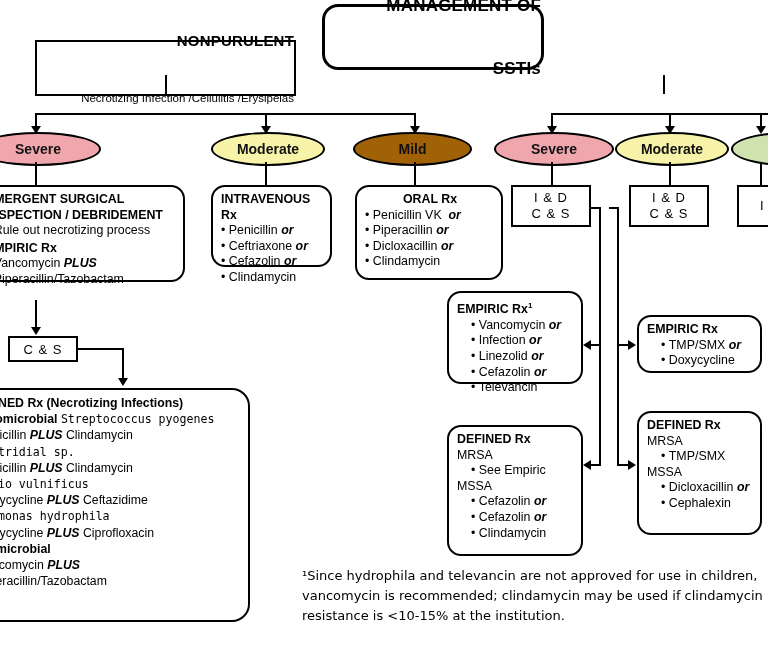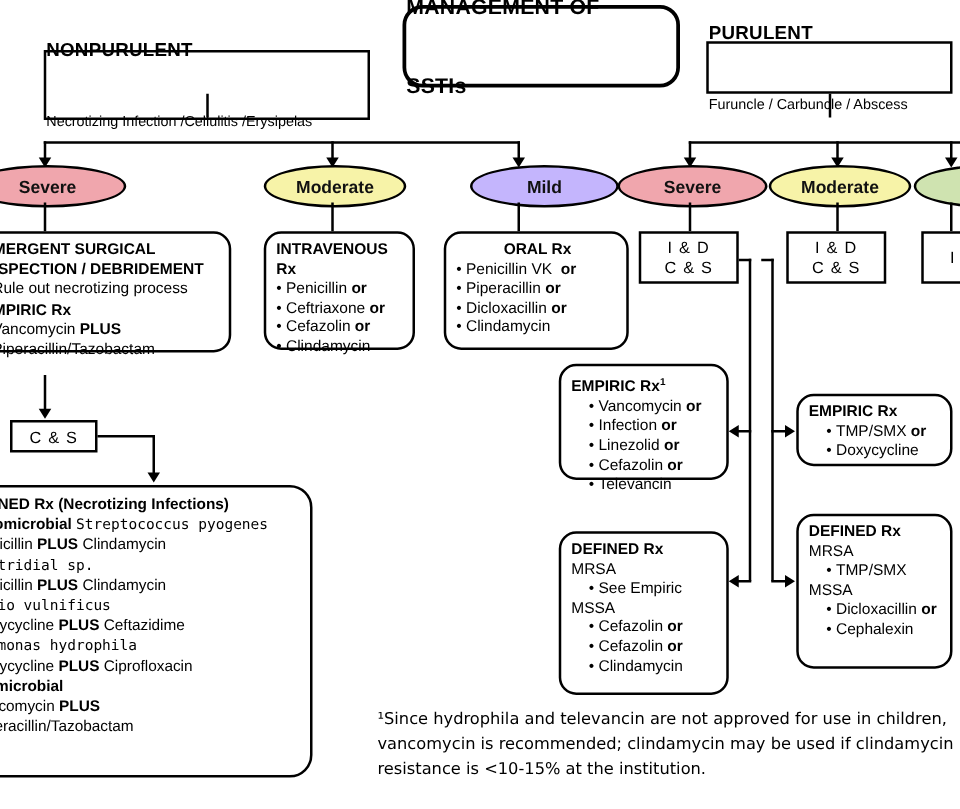--- a/index.html
+++ b/index.html
@@ -10,42 +10,42 @@
 
   
   .box{position:absolute;box-sizing:border-box;border:2px solid #000;background:#fff;}
   .sq{border-radius:0;}
   .rnd{border-radius:14px;}
 
   .ttl{font-weight:bold;text-align:center;}
   .sub{text-align:center;}
 
   
-  .hdr{display:flex;flex-direction:column;justify-content:center;align-items:flex-start;gap:40px;}
+  .hdr{display:flex;flex-direction:column;justify-content:center;align-items:flex-end;gap:40px;}
   .hdr .ttl{font-size:15px;letter-spacing:.2px;line-height:17px;}
   .hdr .sub{font-size:11.5px;line-height:14px;margin-top:2px;}
 
   #title-box .ttl{font-size:17px;line-height:23px;}
 
   
   .ell{position:absolute;border:2px solid #000;border-radius:50%;
        display:flex;align-items:center;justify-content:center;
        font-weight:bold;font-size:14px;color:#111;}
 
   
   .tbox{position:absolute;box-sizing:border-box;border:2px solid #000;background:#fff;
         font-size:12.4px;line-height:15.6px;padding:5px 6px 5px 8px;}
   .tbox .h{font-weight:bold;}
   .tbox .c{text-align:center;font-weight:bold;}
   .tbox ul{margin:0;padding:0;list-style:none;}
   .tbox li{white-space:nowrap;}
   .tbox li:before{content:"\2022\00a0";}
   .tbox .ind li{padding-left:14px;}
   .tbox .plain{white-space:nowrap;}
-  b.it{font-weight:bold;}
+  b.it{font-style:italic;font-weight:bold;}
   sup{font-size:8px;vertical-align:super;}
 
   
   .idbox{position:absolute;box-sizing:border-box;border:2px solid #000;background:#fff;
          display:flex;flex-direction:column;align-items:center;justify-content:center;
          font-size:13px;line-height:16px;letter-spacing:1px;}
 
   
   .ln{position:absolute;background:#000;}
   .h2{height:2px;}
@@ -73,24 +73,20 @@
   <div class="box rnd hdr" id="title-box" style="left:322px;top:4px;width:222px;height:66px;border-width:3px;border-radius:16px;">
     <div class="ttl">MANAGEMENT OF</div>
     <div class="ttl">SSTIs</div>
   </div>
 
   <div class="box sq hdr" style="left:35px;top:40px;width:261px;height:56px;">
     <div class="ttl">NONPURULENT</div>
     <div class="sub">Necrotizing Infection /Cellulitis /Erysipelas</div>
   </div>
 
-  <div class="box sq hdr" style="left:565px;top:33px;width:197px;height:42px;">
-    <div class="ttl">PURULENT</div>
-    <div class="sub">Furuncle / Carbuncle / Abscess</div>
-  </div>
 
   <div class="ln v2" style="left:165px;top:75px;height:19px;"></div>
   <div class="ln v2" style="left:663px;top:75px;height:19px;"></div>
 
   <div class="ln h2" style="left:35px;top:113px;width:381px;"></div>
   <div class="ln v2" style="left:35px;top:113px;height:16px;"></div>
   <div class="ar ar-d" style="left:31px;top:126px;"></div>
   <div class="ln v2" style="left:265px;top:113px;height:16px;"></div>
   <div class="ar ar-d" style="left:261px;top:126px;"></div>
   <div class="ln v2" style="left:414px;top:113px;height:16px;"></div>
@@ -103,21 +99,21 @@
   <div class="ar ar-d" style="left:665px;top:126px;"></div>
   <div class="ln v2" style="left:760px;top:113px;height:16px;"></div>
   <div class="ar ar-d" style="left:756px;top:126px;"></div>
 
   <div class="ell" style="left:-25px;top:132px;width:122px;height:30px;background:#f0a6ad;">
     <span>Severe</span>
   </div>
   <div class="ell" style="left:211px;top:132px;width:110px;height:30px;background:#f7f3a8;">
     <span>Moderate</span>
   </div>
-  <div class="ell" style="left:376px;top:132px;width:115px;height:30px;background:#c4b5fd;">
+  <div class="ell" style="left:353px;top:132px;width:115px;height:30px;background:#a16207;">
     <span>Mild</span>
   </div>
 
   <div class="ell" style="left:494px;top:132px;width:116px;height:30px;background:#f0a6ad;">
     <span>Severe</span>
   </div>
   <div class="ell" style="left:615px;top:132px;width:110px;height:30px;background:#f7f3a8;">
     <span>Moderate</span>
   </div>
   <div class="ell" style="left:731px;top:132px;width:110px;height:30px;background:#cfe3b0;">
@@ -173,21 +169,21 @@
     <ul>
         <li><span>Doxycycline </span><b class="it">PLUS</b><span> Ciprofloxacin</span></li>
       </ul>
     <div class="h">Polymicrobial</div>
     <ul>
       <li><span>Vancomycin </span><b class="it">PLUS</b></li>
       <li style="list-style:none">Piperacillin/Tazobactam</li>
     </ul>
   </div>
 
-  <div class="tbox rnd" style="left:211px;top:185px;width:121px;height:95px;">
+  <div class="tbox rnd" style="left:211px;top:185px;width:121px;height:82px;">
     <div class="h">INTRAVENOUS Rx</div>
     <ul>
       <li><span>Penicillin </span><b class="it">or</b></li>
       <li><span>Ceftriaxone </span><b class="it">or</b></li>
       <li><span>Cefazolin </span><b class="it">or</b></li>
       <li>Clindamycin</li>
     </ul>
   </div>
 
   <div class="tbox rnd" style="left:355px;top:185px;width:148px;height:95px;">

